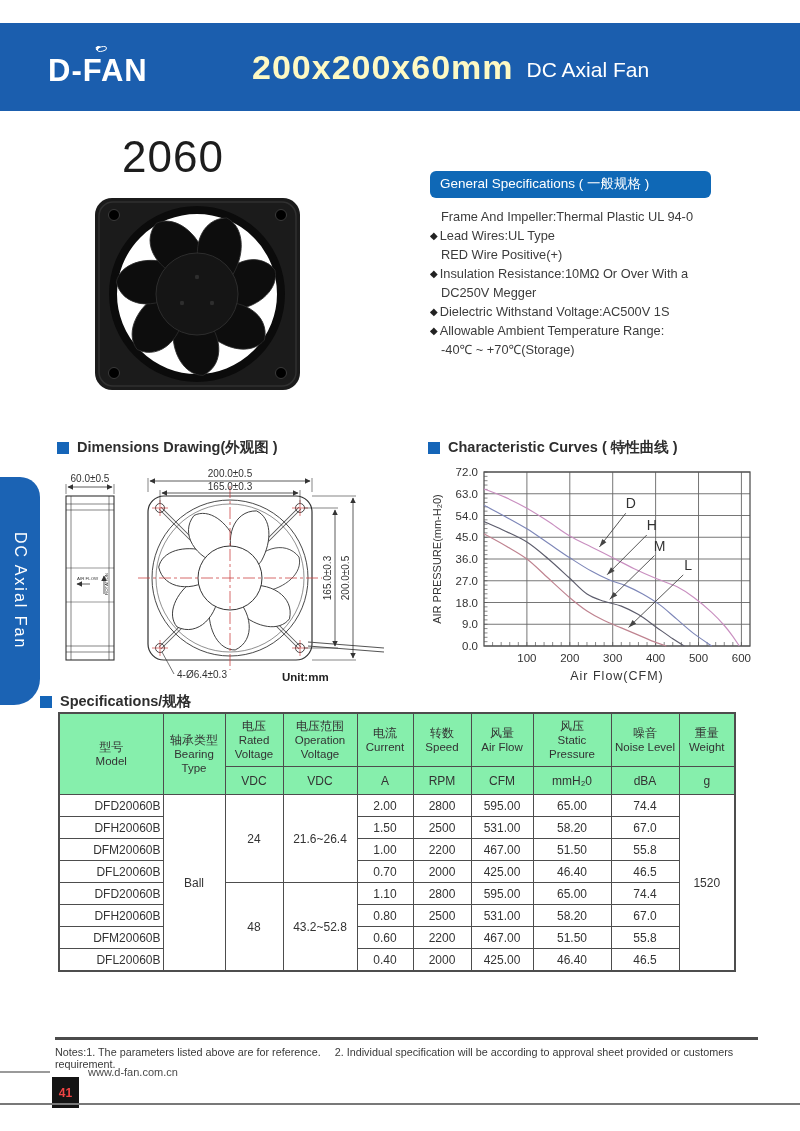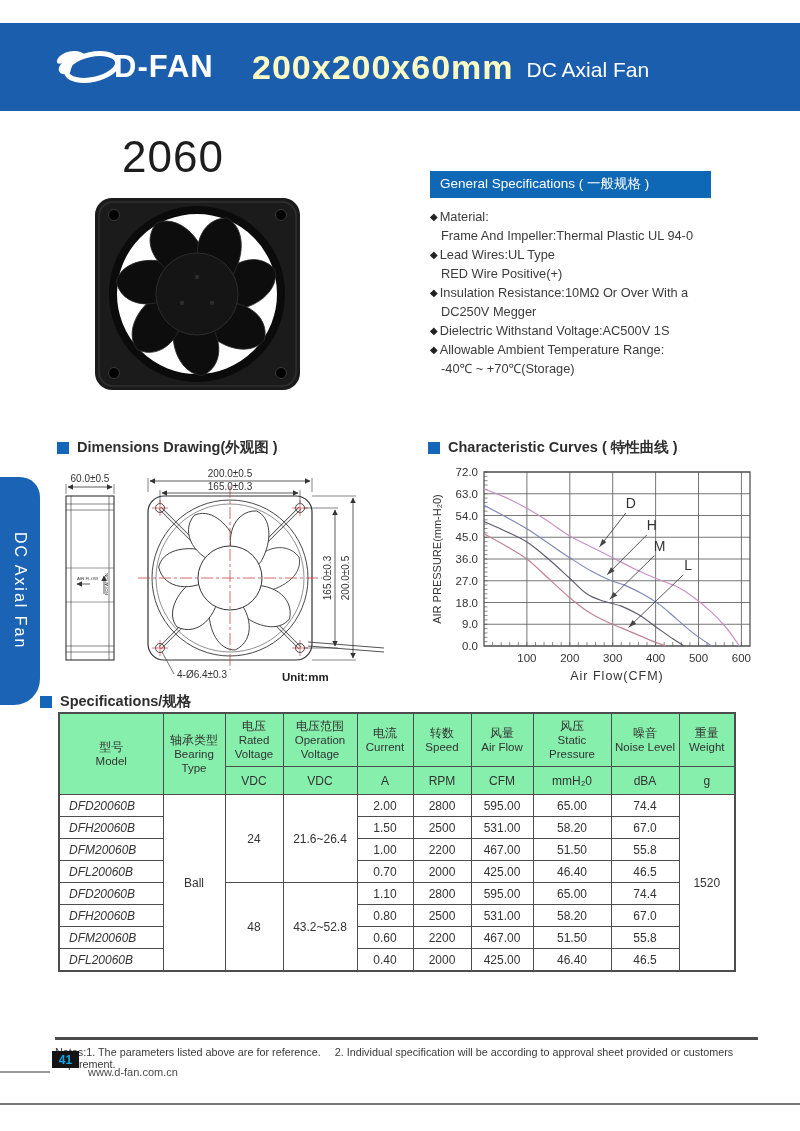--- a/index.html
+++ b/index.html
@@ -1,38 +1,38 @@
 <!DOCTYPE html>
 <html><head>
 <meta charset="utf-8">
 <style>
   html,body{margin:0;padding:0;background:#fff;}
   .page{position:relative;width:800px;height:1131px;background:#ffffff;
         font-family:"Liberation Sans",sans-serif;overflow:hidden;color:#333;}
 
   
   .banner{position:absolute;left:0;top:23px;width:800px;height:88px;background:#1b5eae;}
-  .logo{position:absolute;left:54px;top:22px;height:44px;display:flex;align-items:center;}
+  .logo{position:absolute;left:54px;top:22px;height:44px;display:flex;align-items:center;flex-direction:column;}
   .logo-text{color:#fff;font-size:31px;font-weight:700;letter-spacing:1px;margin-left:-6px;}
   .banner-title{position:absolute;left:252px;top:0;height:100%;display:flex;align-items:center;gap:13px;}
   .banner-size{color:#fef9c3;font-size:34px;font-weight:700;letter-spacing:1px;}
   .banner-product{color:#fff;font-size:21px;font-weight:500;margin-top:6px;}
 
   
   .side-tab{position:absolute;left:0;top:477px;width:40px;height:228px;background:#1b63b4;
             border-radius:0 20px 26px 0;display:flex;align-items:center;justify-content:center;}
   .side-tab span{writing-mode:vertical-rl;color:#fff;font-size:16px;letter-spacing:2px;}
 
   
   .model-series{position:absolute;left:122px;top:132px;font-size:44px;color:#1d1d1d;letter-spacing:1px;}
   .fan-photo{position:absolute;left:90px;top:193px;}
 
   
   .gs{position:absolute;left:430px;top:171px;width:281px;}
-  .gs-bar{background:#0f68b6;color:#fff;font-size:13.5px;padding:4px 10px 5px 10px;}
+  .gs-bar{background:#0f68b6;color:#fff;font-size:13.5px;padding:4px 10px 5px 10px;border-radius:6px;}
   .gs-list{margin-top:9px;}
   .spec-line{font-size:12.8px;color:#3c3c3c;line-height:19px;white-space:nowrap;}
   .spec-line.indent{padding-left:11px;}
   .diamond{font-size:10px;color:#222;margin-right:2px;vertical-align:1px;}
 
   
   .section-heading{position:absolute;display:flex;align-items:center;gap:8px;
                    font-size:14.5px;font-weight:600;color:#2e2e2e;}
   .sq{width:12px;height:12px;background:#1565b8;display:inline-block;}
 
@@ -43,29 +43,29 @@
   
   .spec-table{position:absolute;left:58px;top:712px;border-collapse:collapse;
               border:2px solid #4d4d4d;background:#fff;}
   .spec-table th,.spec-table td{border:1px solid #4d4d4d;text-align:center;}
   .spec-table thead th{background:#86efac;font-weight:400;color:#333;padding:1px 2px;}
   .spec-table .hdr-zh{font-size:12px;line-height:15px;}
   .spec-table .hdr-en{font-size:11.5px;line-height:13.5px;}
   .spec-table .unit-row th{height:25px;font-size:12px;}
   .spec-table thead tr:first-child th{height:50px;vertical-align:middle;}
   .spec-table td{height:19px;font-size:12px;color:#333;padding:1px 2px;}
-  .spec-table td.model-cell{text-align:left;padding-left:9px;font-style:italic;}
+  .spec-table td.model-cell{text-align:right;padding-left:9px;}
 
   
   .notes-rule{position:absolute;left:55px;top:1037px;width:703px;height:3px;background:#4b4b4b;}
   .notes{position:absolute;left:55px;top:1046px;width:710px;font-size:10.8px;color:#3a3a3a;}
   .notes .gap{display:inline-block;width:14px;}
   .badge-line{position:absolute;left:0;top:1071px;width:50px;height:2px;background:#9a9a9a;}
-  .page-badge{position:absolute;left:52px;top:1051px;width:27px;height:17px;background:#141414;
-              color:#0ea5e9;font-size:12px;font-weight:700;display:flex;align-items:center;justify-content:center;}
+  .page-badge{position:absolute;left:52px;top:1077px;width:27px;height:31px;background:#141414;
+              color:#ef4444;font-size:12px;font-weight:700;display:flex;align-items:center;justify-content:center;}
   .website{position:absolute;left:88px;top:1066px;font-size:11px;color:#4a4a4a;}
   .bottom-rule{position:absolute;left:0;top:1103px;width:800px;height:2px;background:#787878;}
 </style>
 </head>
 <body>
 
 <div class="page">
 
   <div class="banner">
     <div class="logo">
@@ -125,21 +125,20 @@
       <circle cx="24" cy="22" r="5.5" fill="#000" stroke="#3a3a3a"></circle>
       <circle cx="191" cy="22" r="5.5" fill="#000" stroke="#3a3a3a"></circle>
       <circle cx="24" cy="180" r="5.5" fill="#000" stroke="#3a3a3a"></circle>
       <circle cx="191" cy="180" r="5.5" fill="#000" stroke="#3a3a3a"></circle>
     </g>
   </svg>
 
   <div class="gs">
     <div class="gs-bar">General Specifications ( 一般规格 )</div>
     <div class="gs-list">
-        <div class="spec-line"><span class="diamond">◆</span><span>Material:</span></div>
         <div class="spec-line indent"><span>Frame And Impeller:Thermal Plastic UL 94-0</span></div>
         <div class="spec-line"><span class="diamond">◆</span><span>Lead Wires:UL Type</span></div>
         <div class="spec-line indent"><span>RED Wire Positive(+)</span></div>
         <div class="spec-line"><span class="diamond">◆</span><span>Insulation Resistance:10MΩ Or Over With a</span></div>
         <div class="spec-line indent"><span>DC250V Megger</span></div>
         <div class="spec-line"><span class="diamond">◆</span><span>Dielectric Withstand Voltage:AC500V 1S</span></div>
         <div class="spec-line"><span class="diamond">◆</span><span>Allowable Ambient Temperature Range:</span></div>
         <div class="spec-line indent"><span>-40℃ ~ +70℃(Storage)</span></div>
       </div>
   </div>

